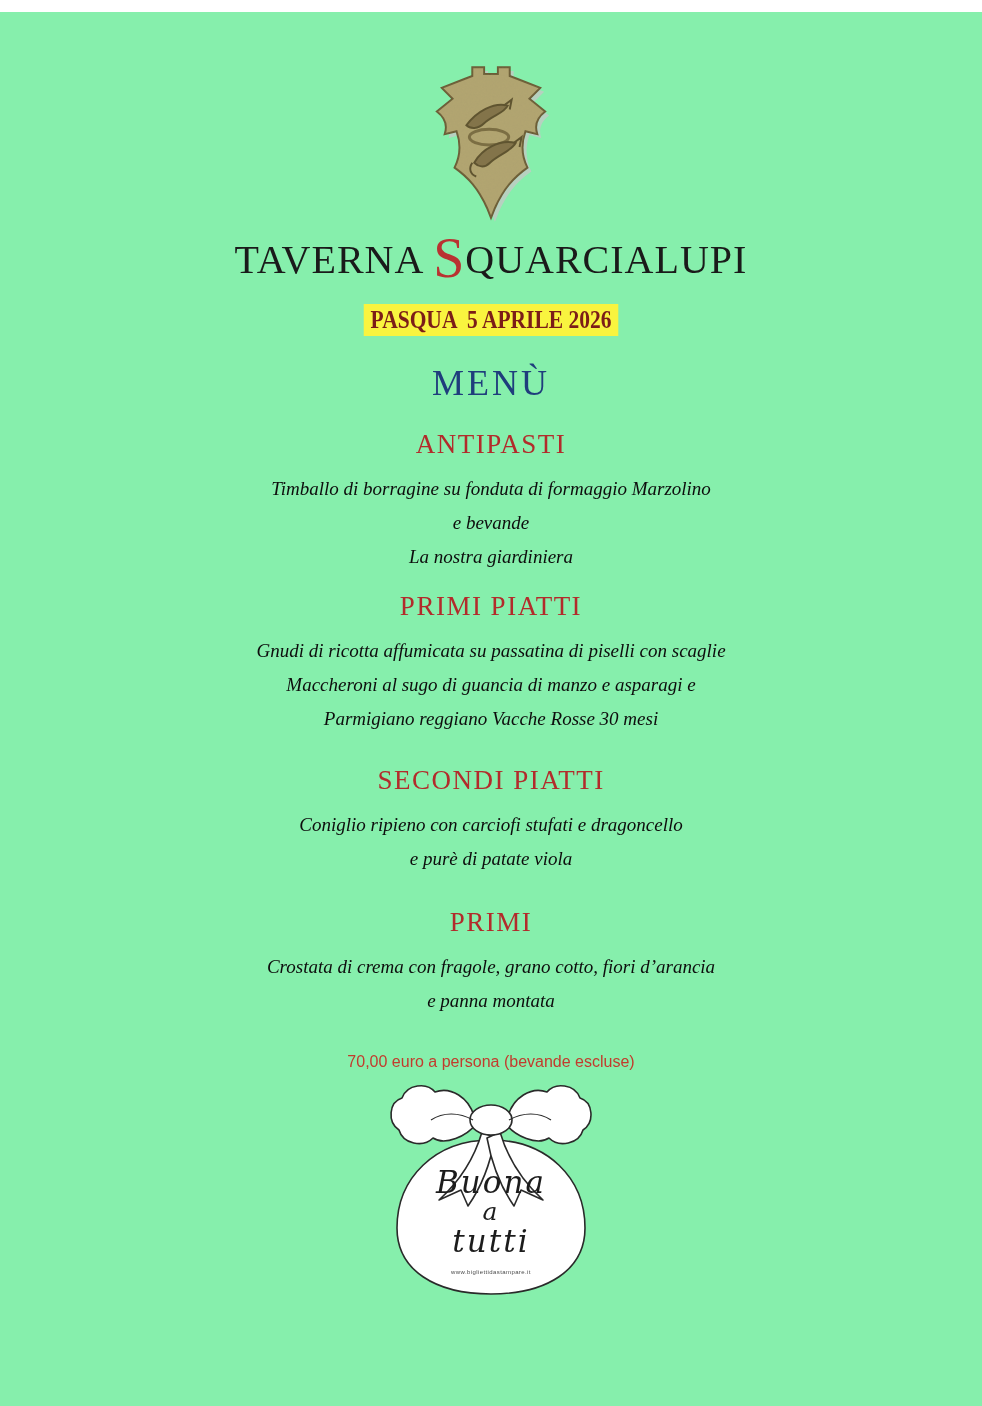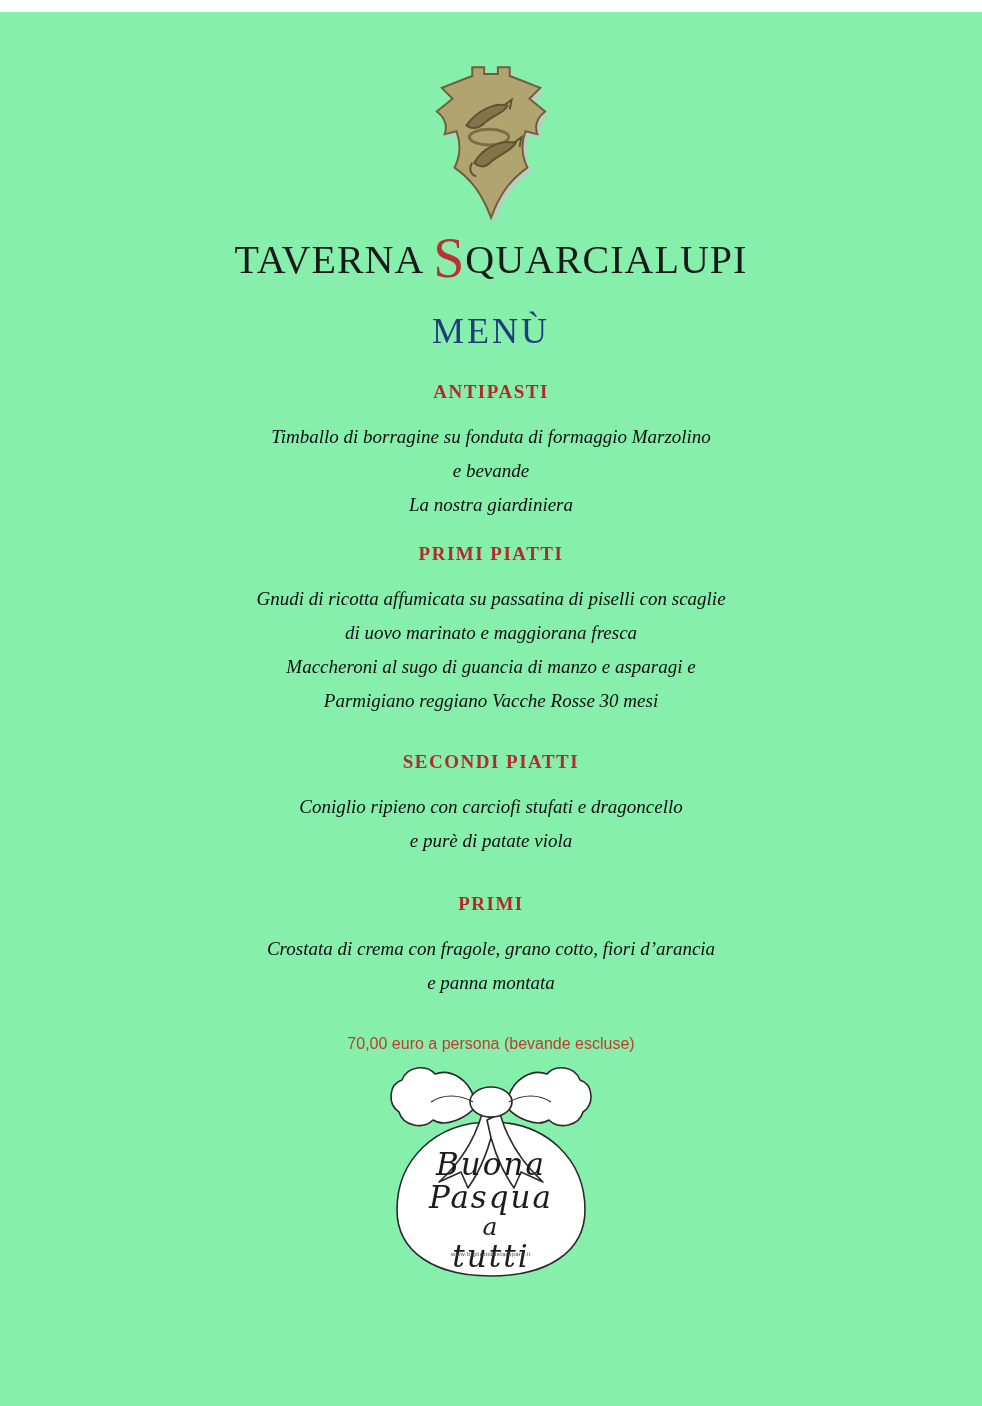--- a/index.html
+++ b/index.html
@@ -48,25 +48,25 @@
   }
   .menu-title {
     margin-top: 26px;
     font-size: 36px;
     line-height: 42px;
     font-weight: 400;
     color: #1f3d7c;
     letter-spacing: 3px;
   }
   .section-header {
-    font-size: 19px;
+    font-size: 27px;
     line-height: 32px;
     color: #b22b2b;
     letter-spacing: 1.5px;
-    font-weight: 700;
+    font-weight: 400;
   }
   .mt-antipasti { margin-top: 24px; }
   .mt-primi    { margin-top: 16px; }
   .mt-secondi  { margin-top: 28px; }
   .mt-dolce    { margin-top: 30px; }
   .section-lines { margin-top: 12px; }
   .menu-line {
     font-style: italic;
     font-size: 19px;
     line-height: 34px;
@@ -132,34 +132,36 @@
     <path d="M40,62 C50,48 68,38 82,42 C78,50 66,52 58,60 C52,66 44,66 40,62 Z" fill="#83744a" stroke="#5f5430" stroke-width="2"></path>
     <path d="M78,42 L86,36 L84,46" fill="none" stroke="#5f5430" stroke-width="2"></path>
 
     <path d="M48,100 C56,86 74,76 90,80 C86,88 72,92 64,100 C58,106 52,104 48,100 Z" fill="#83744a" stroke="#5f5430" stroke-width="2"></path>
     <path d="M88,80 L96,74 L94,84" fill="none" stroke="#5f5430" stroke-width="2"></path>
     <path d="M46,100 C42,106 44,112 50,114" fill="none" stroke="#5f5430" stroke-width="2"></path>
   </svg>
 
   <h1 class="title"><span>TAVERNA</span> <span class="big-s">S</span><span>QUARCIALUPI</span></h1>
 
+  <div class="date-banner-wrap">
+    <span class="date-banner">PASQUA  5 APRILE 2026</span>
+  </div>
 
   <div class="menu-title">MENÙ</div>
 
   <div class="section-header mt-antipasti">ANTIPASTI</div>
   <div class="section-lines">
     <div class="menu-line">Timballo di borragine su fonduta di formaggio Marzolino</div>
     <div class="menu-line">e bevande</div>
     <div class="menu-line">La nostra giardiniera</div>
   </div>
 
   <div class="section-header mt-primi">PRIMI PIATTI</div>
   <div class="section-lines">
     <div class="menu-line">Gnudi di ricotta affumicata su passatina di piselli con scaglie</div>
-    <div class="menu-line">di uovo marinato e maggiorana fresca</div>
     <div class="menu-line">Maccheroni al sugo di guancia di manzo e asparagi e</div>
     <div class="menu-line">Parmigiano reggiano Vacche Rosse 30 mesi</div>
   </div>
 
   <div class="section-header mt-secondi">SECONDI PIATTI</div>
   <div class="section-lines">
     <div class="menu-line">Coniglio ripieno con carciofi stufati e dragoncello</div>
     <div class="menu-line">e purè di patate viola</div>
   </div>
 
@@ -185,20 +187,19 @@
         <path d="M127,36 C132,18 150,6 166,12 C174,2 194,4 199,18 C212,22 214,42 202,50 C198,64 178,68 168,58 C156,66 134,56 125,44 Z"></path>
 
         <ellipse cx="110" cy="40" rx="21" ry="15"></ellipse>
       </g>
 
       <path d="M92,40 C78,32 62,32 50,40" fill="none" stroke="#2a2a2a" stroke-width="1.2"></path>
       <path d="M128,40 C142,32 158,32 170,40" fill="none" stroke="#2a2a2a" stroke-width="1.2"></path>
     </svg>
     <div class="egg-text">
       <div class="egg-line-lg">Buona</div>
-      <div class="egg-line-lg">Pasqua</div>
       <div class="egg-line-sm">a</div>
       <div class="egg-line-lg">tutti</div>
     </div>
     <div class="egg-caption">www.bigliettidastampare.it</div>
   </div>
 
 </div>
 
 </body></html>

